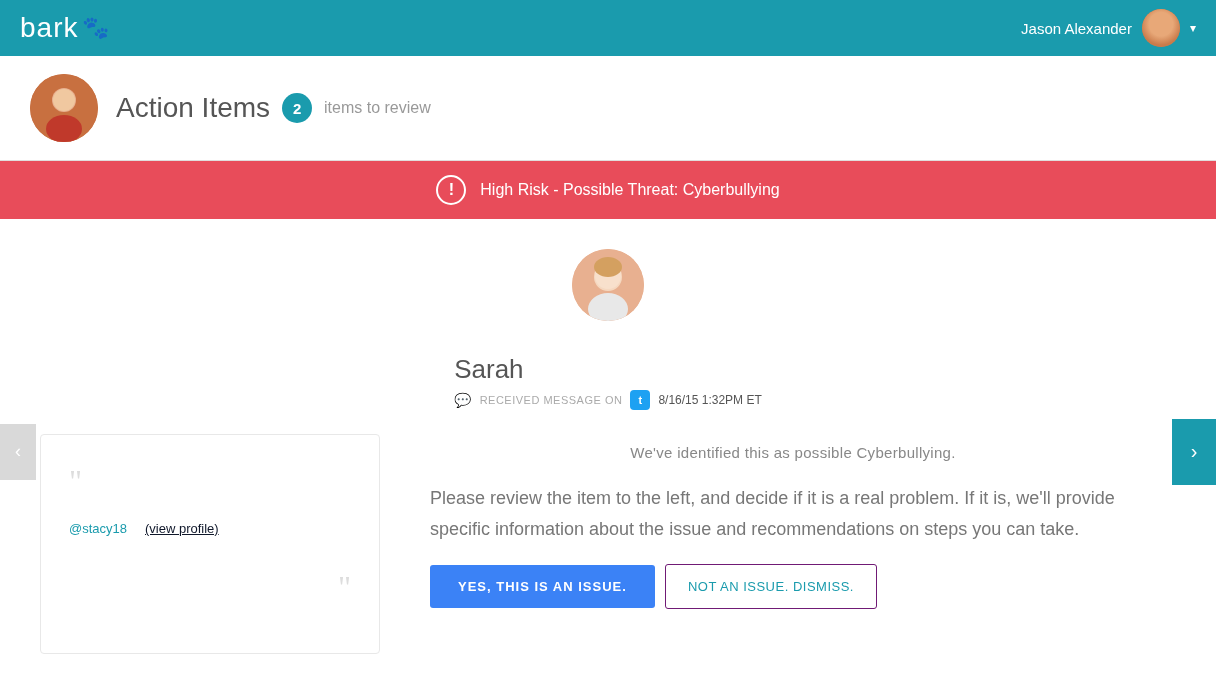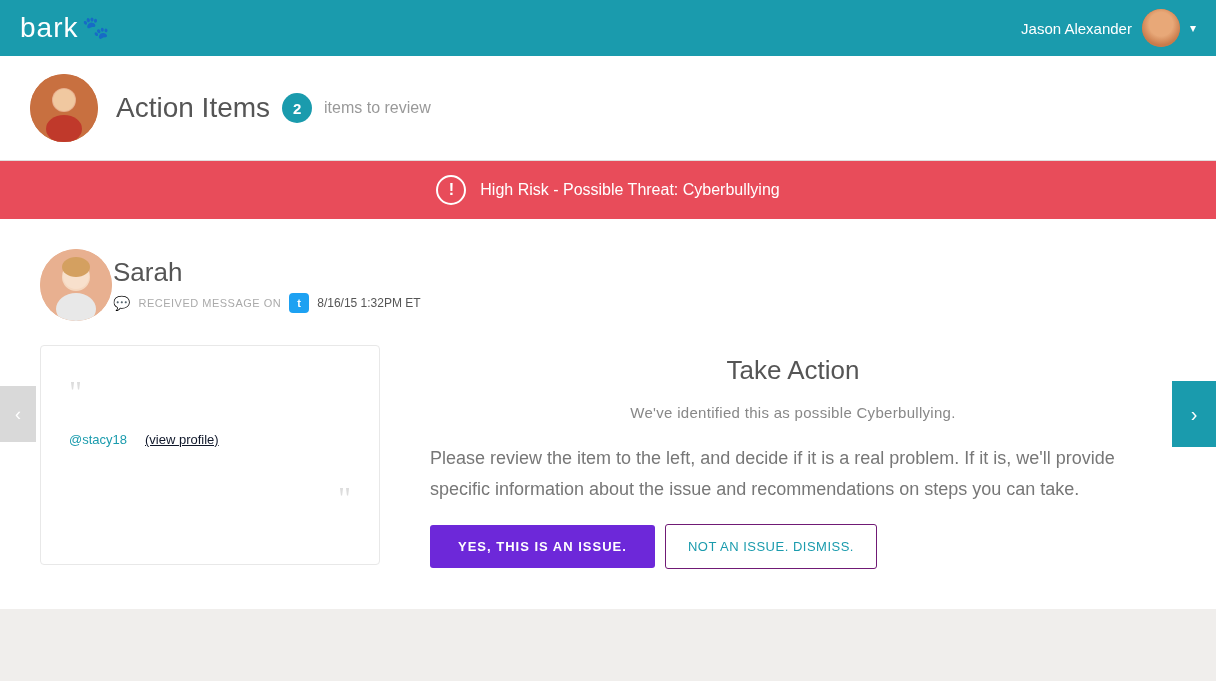--- a/index.html
+++ b/index.html
@@ -131,22 +131,23 @@
       background: white;
       margin: 0;
       padding: 30px 40px;
       position: relative;
     }
 
     
     .child-info {
       display: flex;
       align-items: center;
-      gap: 1px;
+      gap: 33px;
       margin-bottom: 24px;
+      flex-direction: column;
     }
     .child-details {}
     .child-name {
       font-size: 26px;
       font-weight: 300;
       color: #555;
       margin-bottom: 5px;
     }
     .child-message-info {
       display: flex;
@@ -261,21 +262,21 @@
       color: #777;
       line-height: 1.7;
       margin-bottom: 20px;
     }
     .action-buttons {
       display: flex;
       align-items: center;
       gap: 10px;
     }
     .btn-issue {
-      background: #6d28d9;
+      background: #3b82f6;
       color: white;
       border: none;
       padding: 14px 28px;
       font-size: 13px;
       letter-spacing: 1px;
       font-weight: bold;
       cursor: pointer;
       border-radius: 3px;
     }
     .btn-dismiss {
@@ -407,21 +408,20 @@
     <div class="message-card">
       <div class="quote-open">"</div>
       <div class="quote-close">"</div>
       <div class="message-from">
         <span class="message-handle">@stacy18</span>
         <span class="view-profile">(view profile)</span>
       </div>
     </div>
 
     <div class="take-action">
-      <div class="take-action-title">Take Action</div>
       <div class="take-action-identified">We've identified this as possible Cyberbullying.</div>
       <p class="take-action-desc">Please review the item to the left, and decide if it is a real problem. If it is, we'll provide specific information about the issue and recommendations on steps you can take.</p>
       <div class="action-buttons">
         <button class="btn-issue">YES, THIS IS AN ISSUE.</button>
         <button class="btn-dismiss">NOT AN ISSUE.  DISMISS.</button>
       </div>
     </div>
 
   </div>
 

